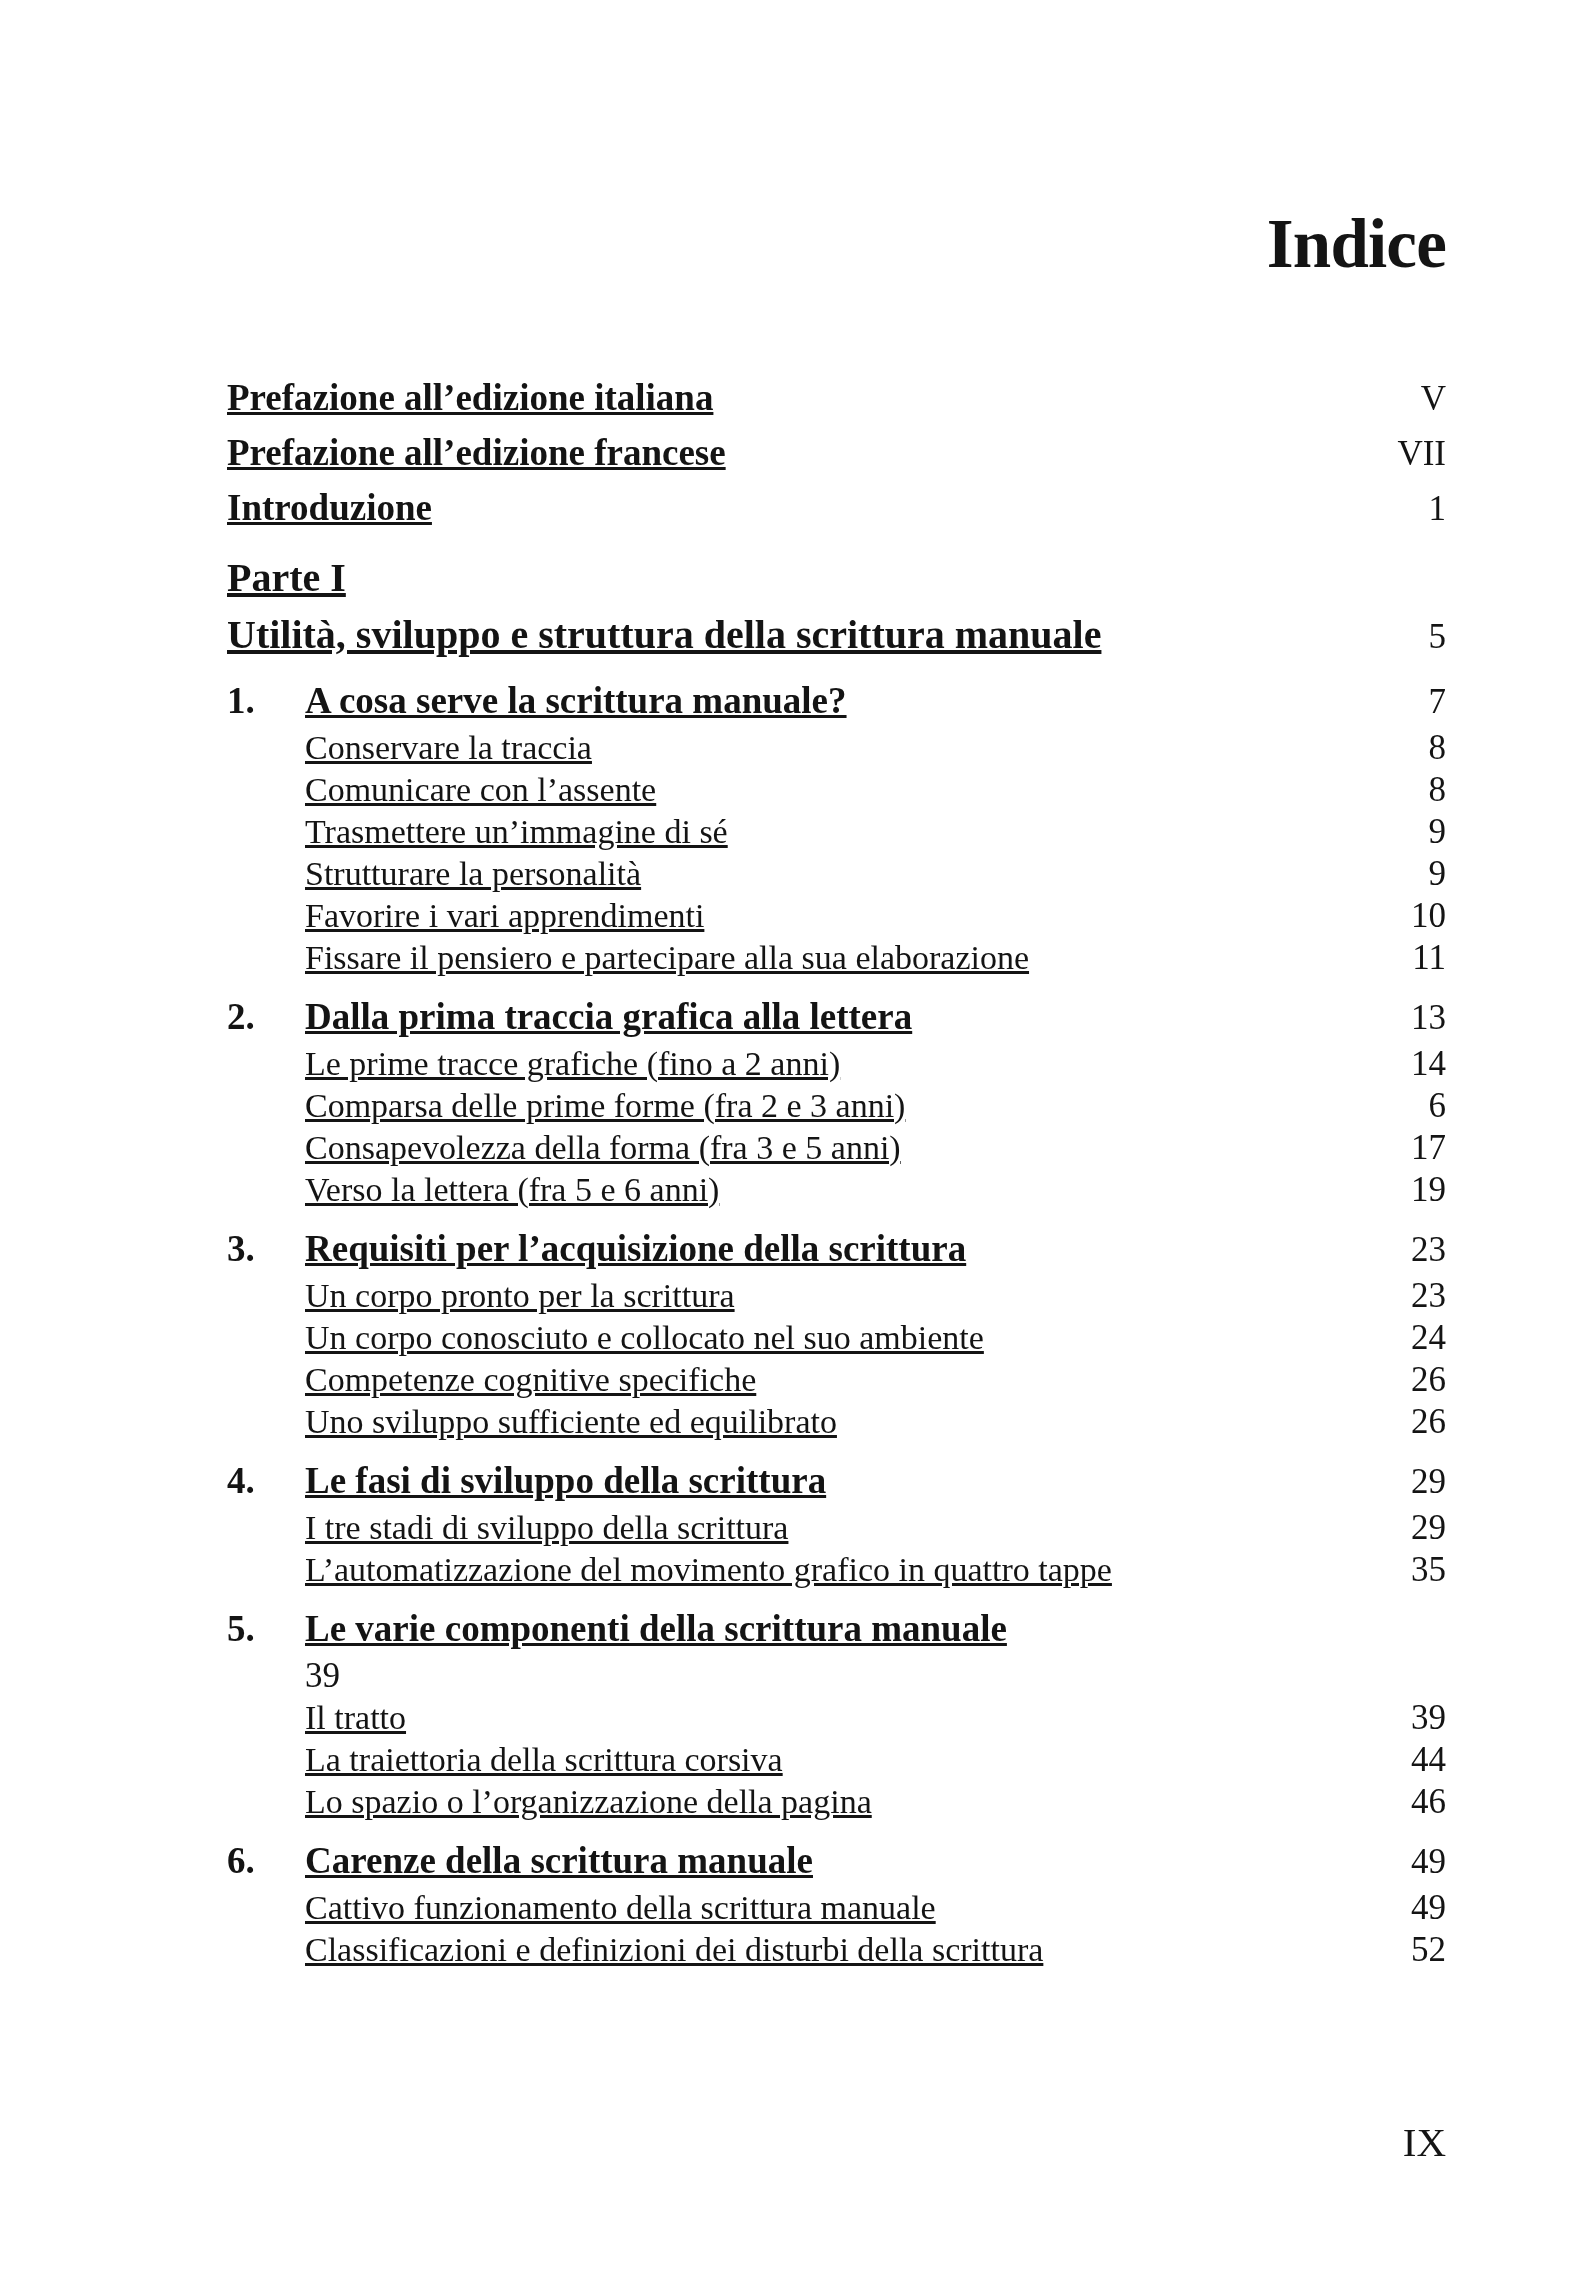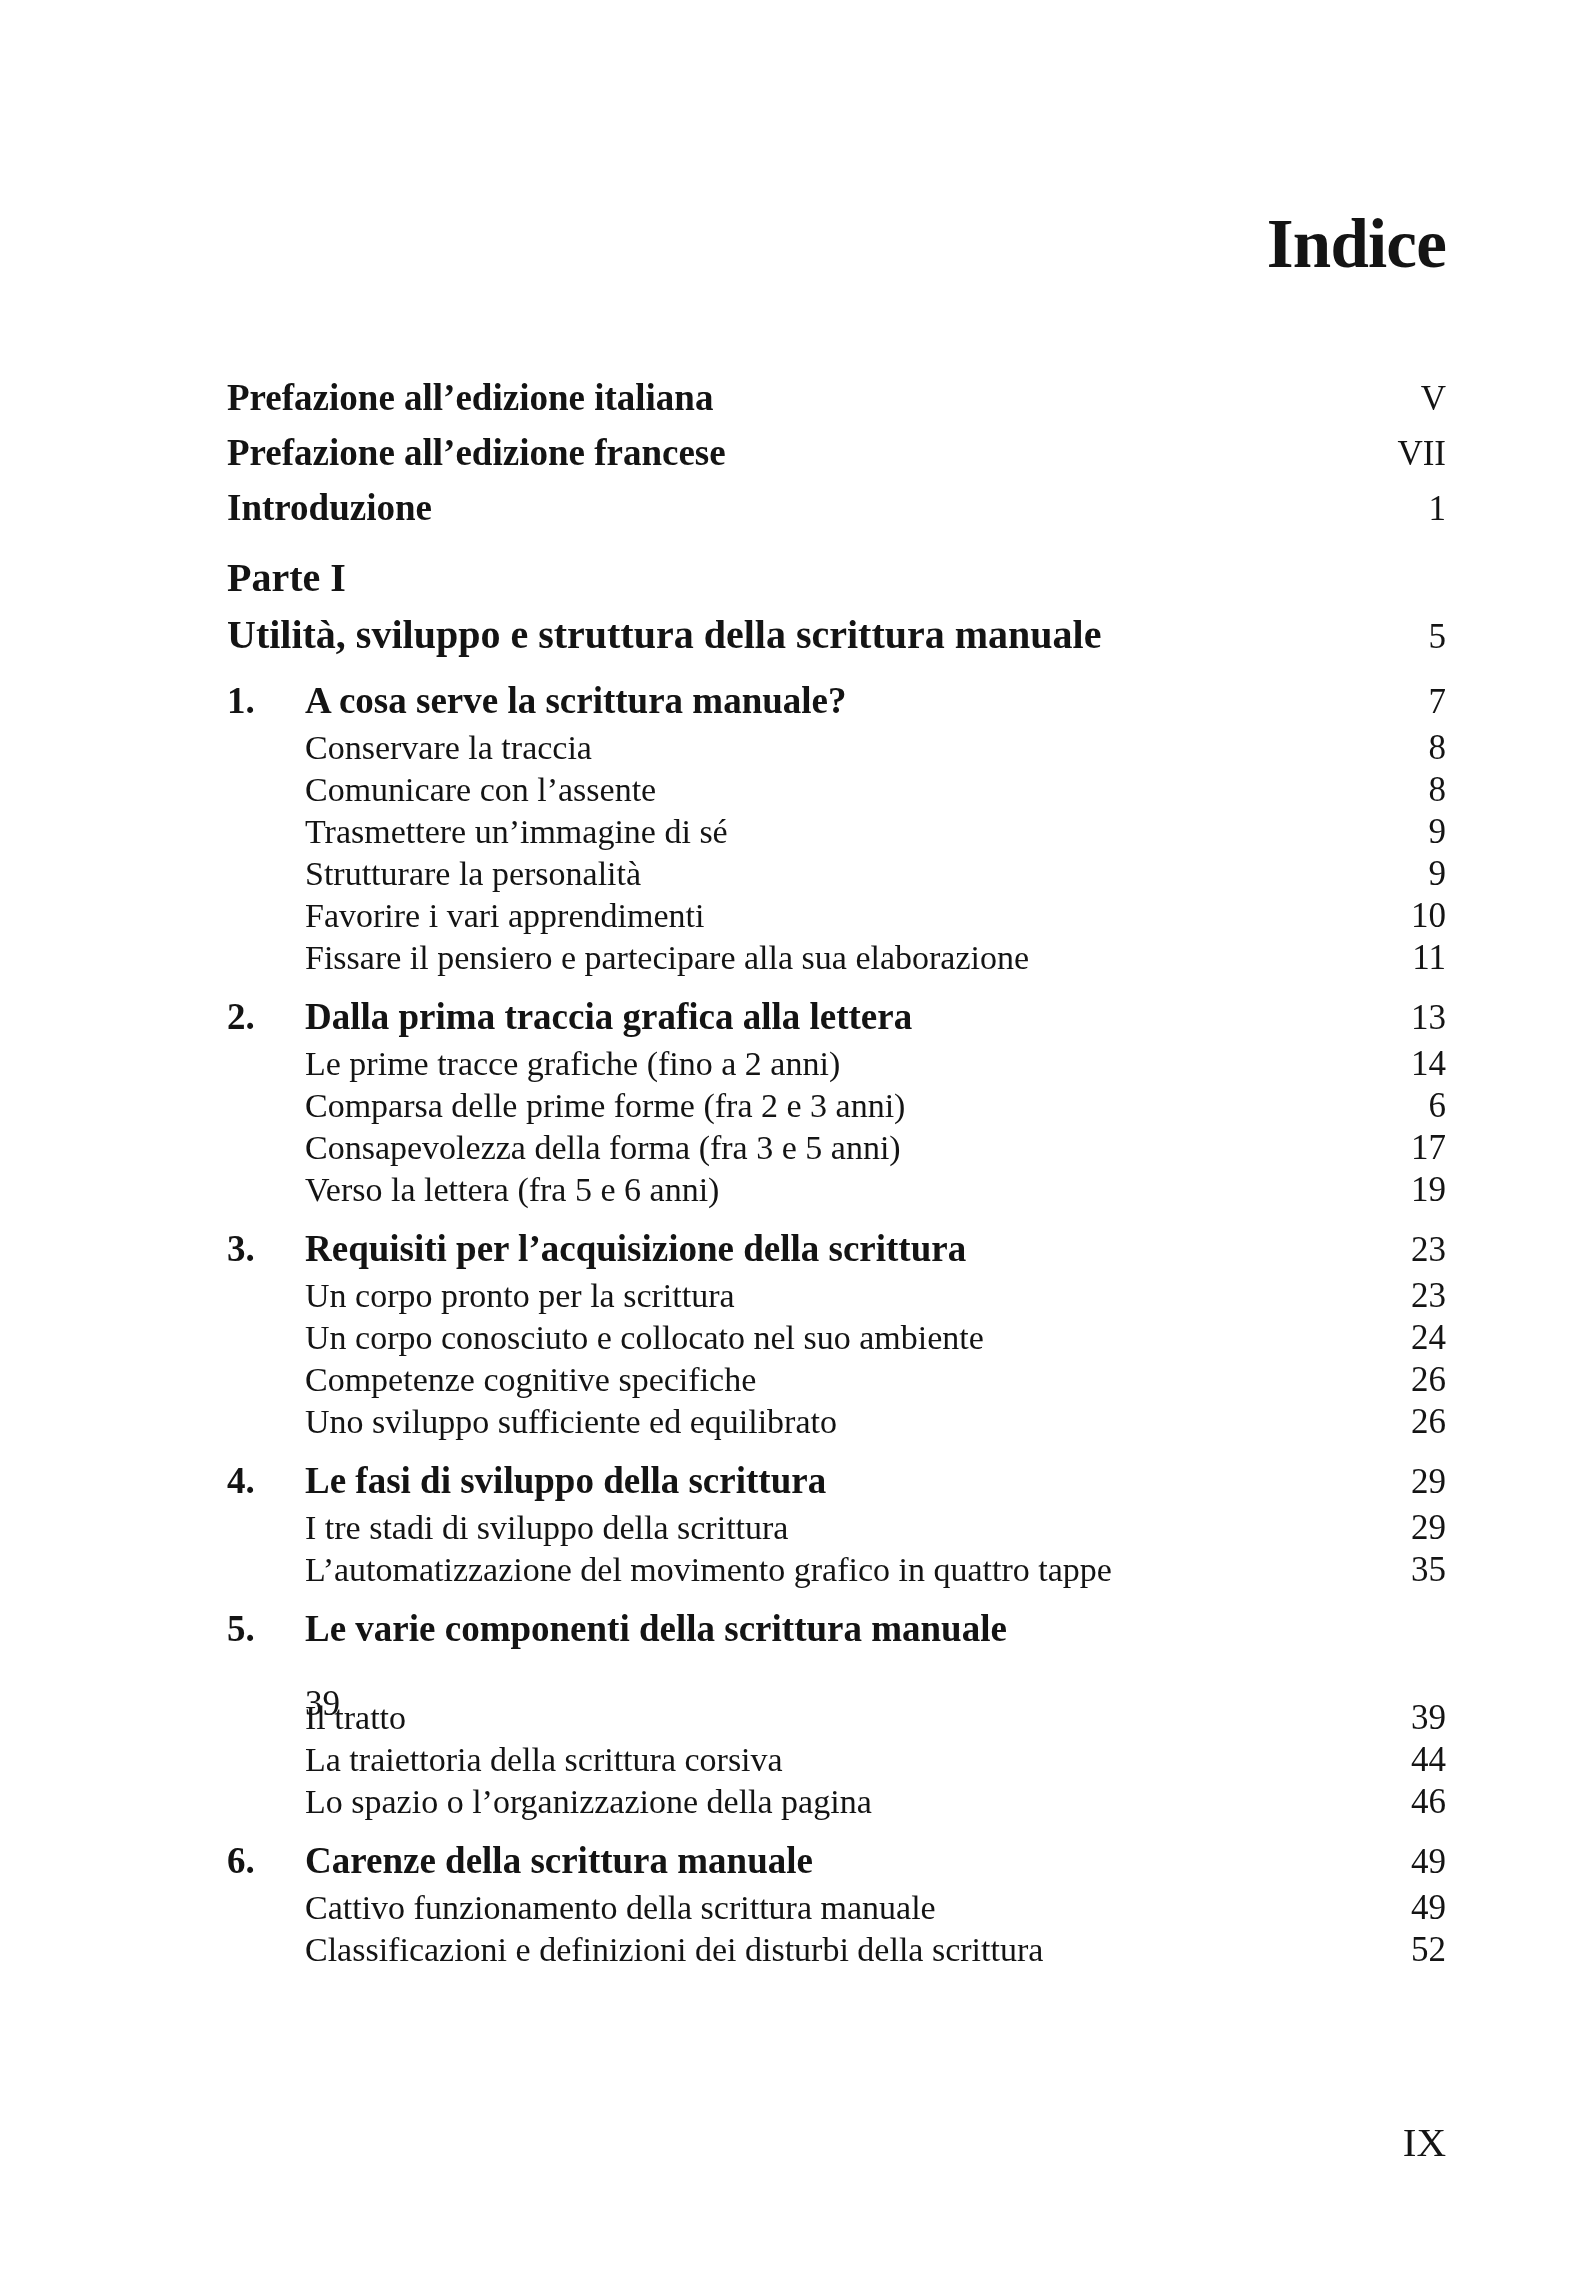--- a/index.html
+++ b/index.html
@@ -32,21 +32,21 @@
     position: absolute;
     left: 227px;
     right: 151px;
     top: 370px;
   }
   .row {
     display: flex;
     align-items: baseline;
     white-space: nowrap;
   }
-  .label { flex: 1 1 auto; padding-right: 20px; overflow: hidden; }
+  .label { flex: 1 1 auto; padding-right: 20px; overflow: hidden; text-decoration: underline; }
   .num   { flex: 0 0 78px; }
   .pg    { flex: 0 0 auto; font-weight: 400; font-size: 35px; }
 
   .fm-row {
     height: 55px;
     line-height: 55px;
     font-size: 37px;
     font-weight: 700;
   }
   .part-block { margin-top: 13.5px; }
@@ -62,21 +62,20 @@
     line-height: 52px;
     font-size: 37px;
     font-weight: 700;
   }
   .sub-row {
     height: 42px;
     line-height: 42px;
     font-size: 34px;
     font-weight: 400;
     padding-left: 78px;
-    gap: 28px;
   }
   .sub-row.strong { font-weight: 700; flex-direction: column; }
   .folio {
     position: absolute;
     right: 151px;
     top: 2118px;
     font-size: 41px;
     line-height: 1.2;
   }
 </style>

